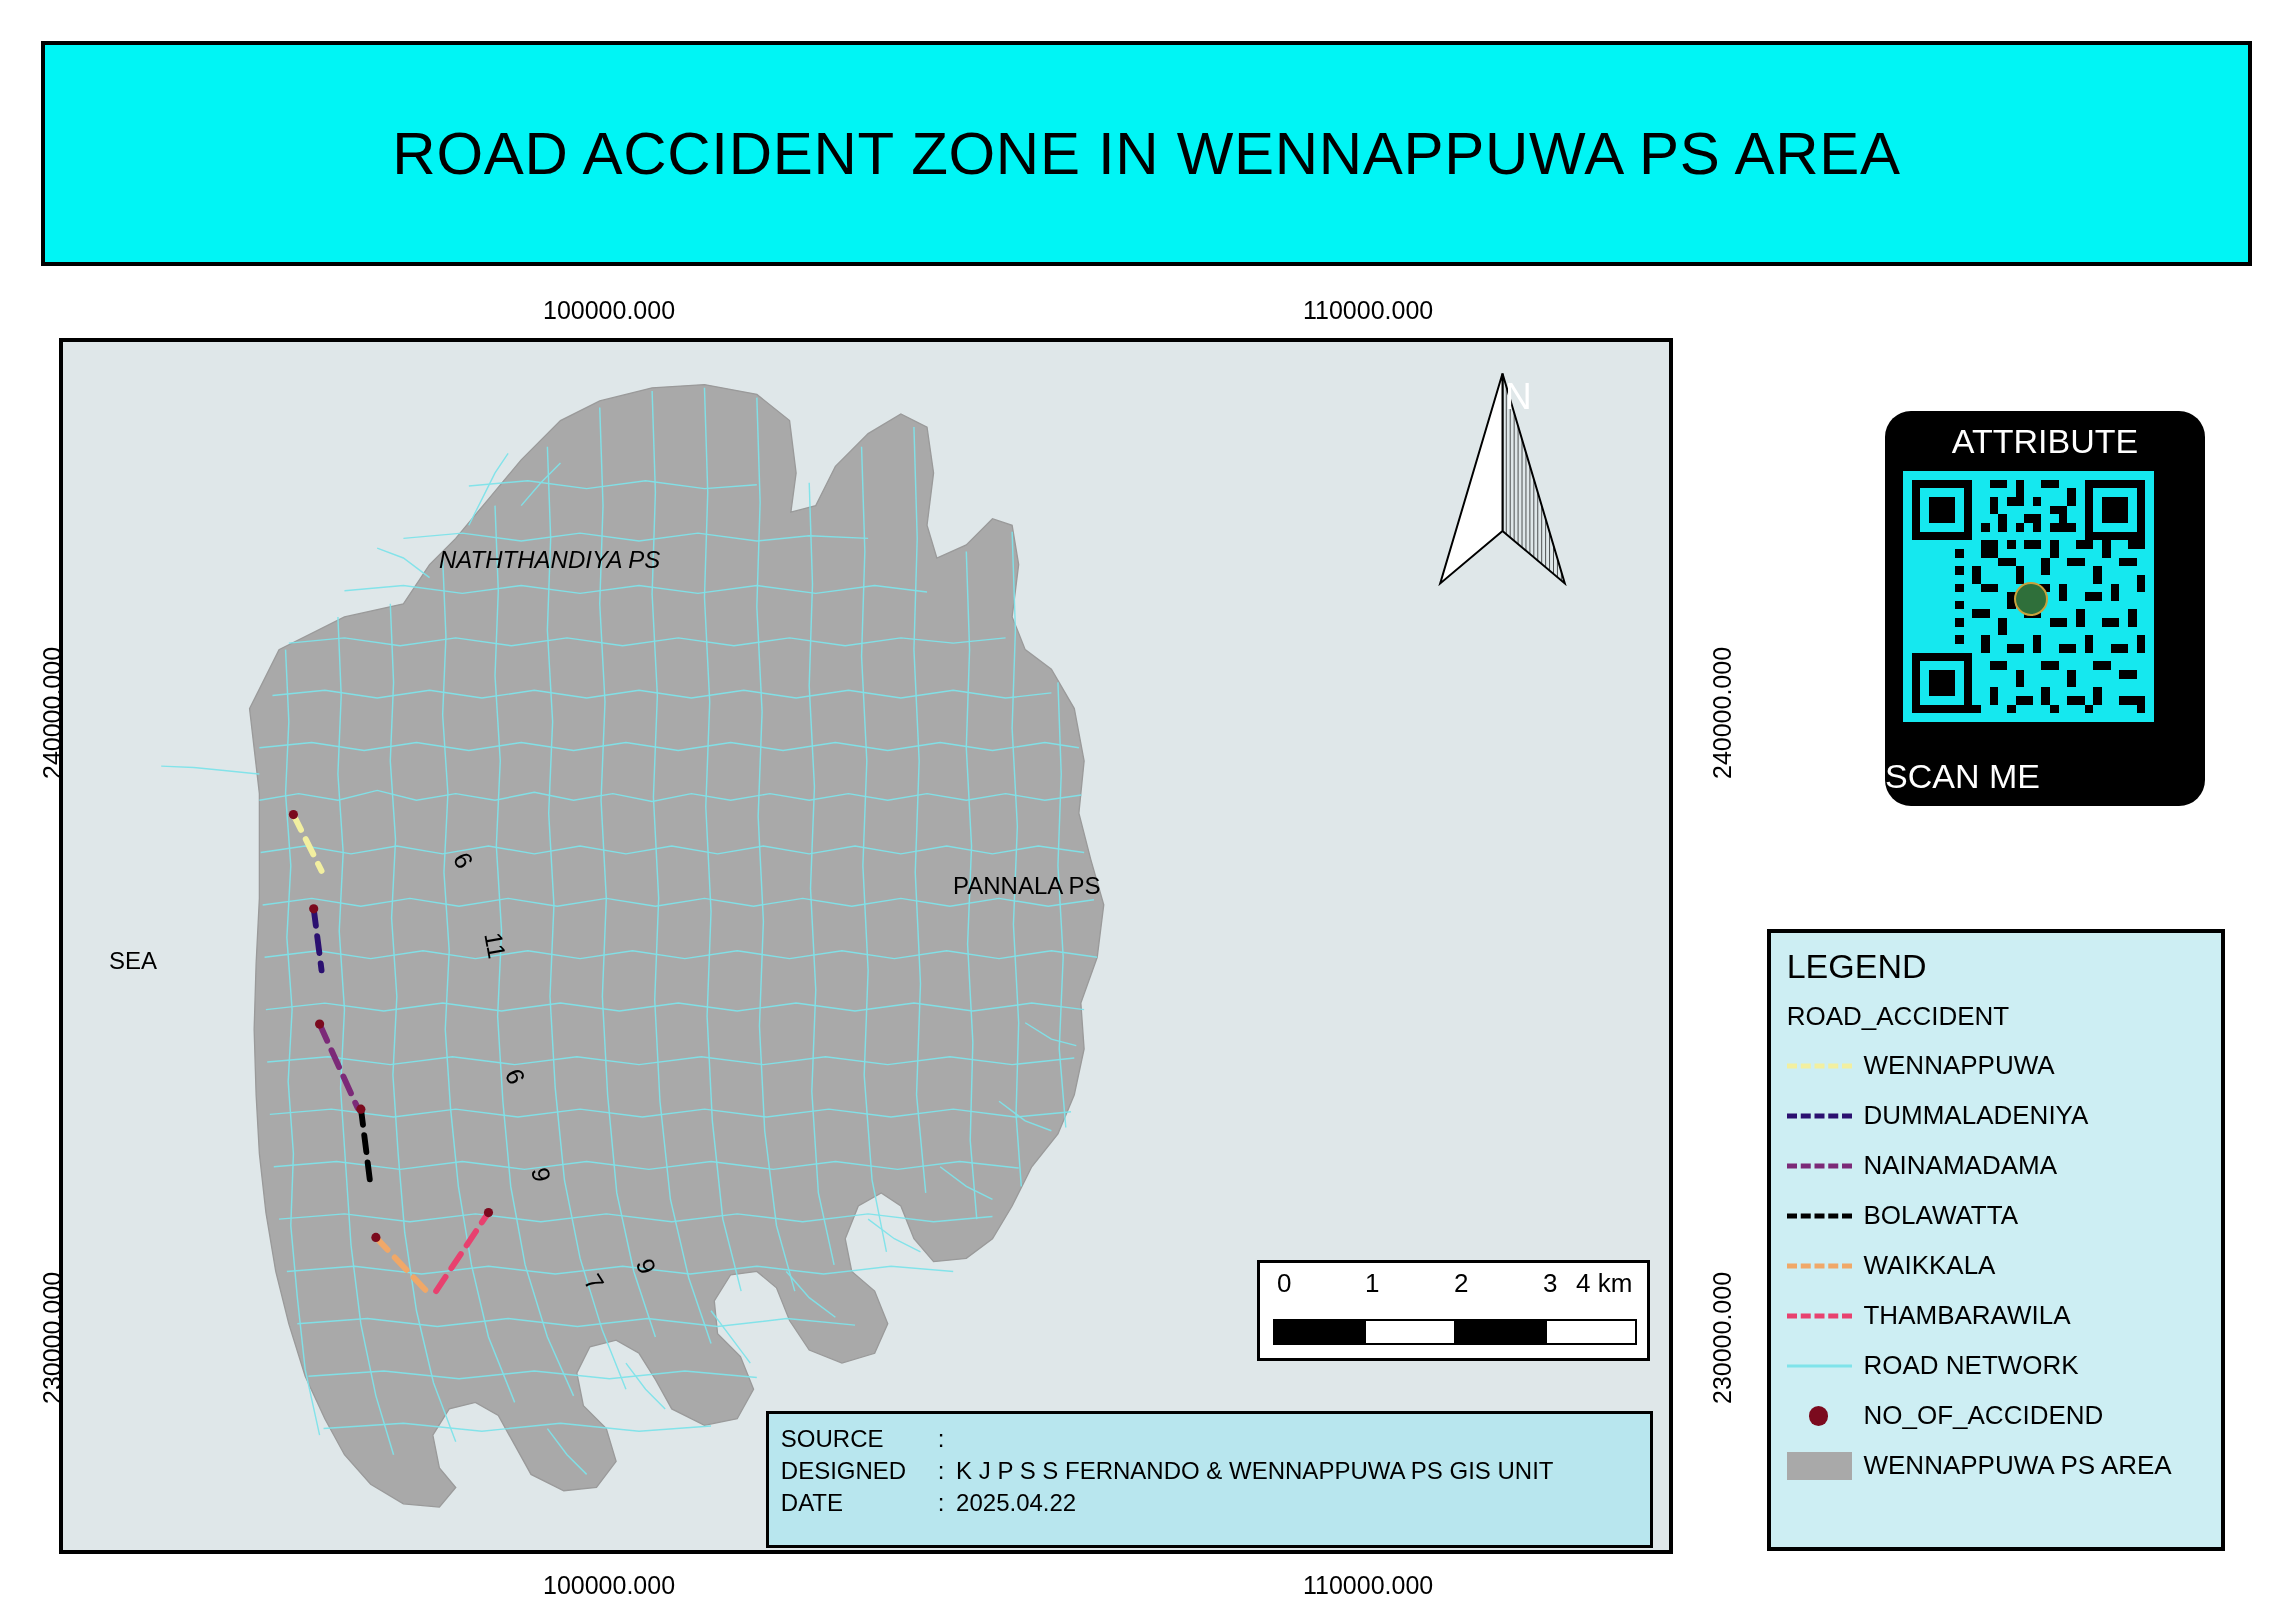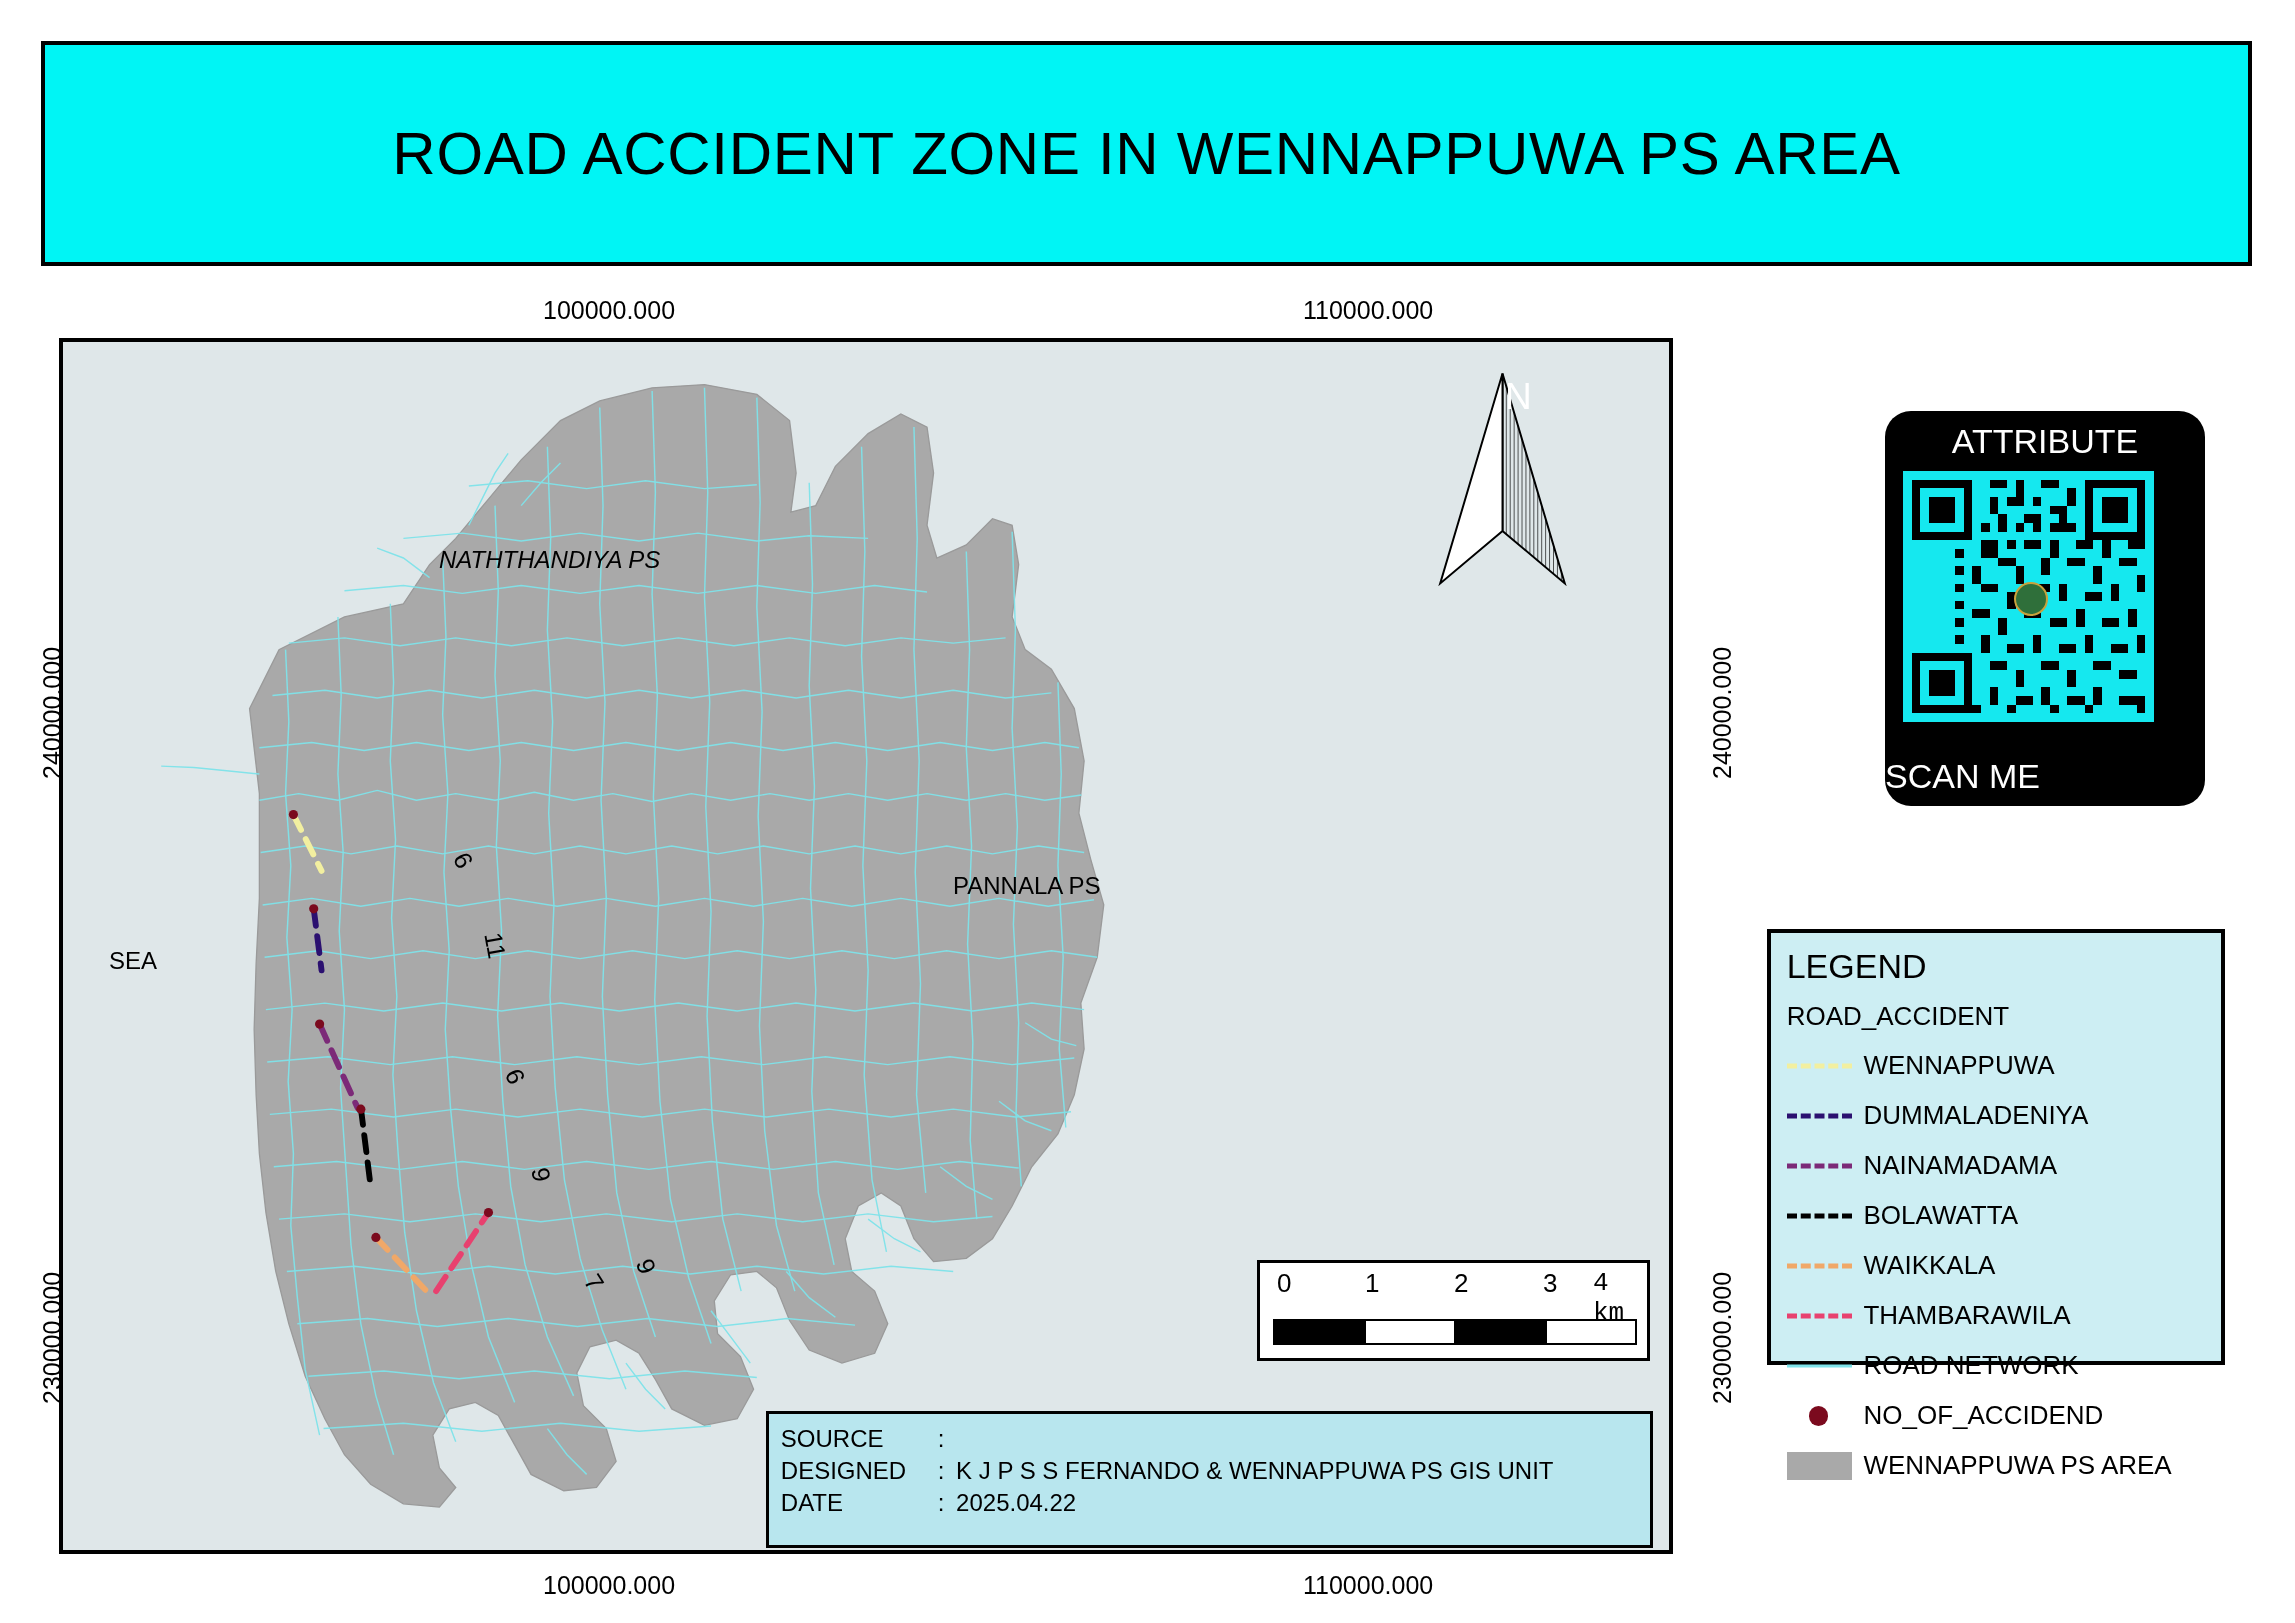--- a/index.html
+++ b/index.html
@@ -195,21 +195,21 @@
     background: #2f6f3a;
     border: 2px solid #c8a23c;
   }
 
   
   #legend {
     position: absolute;
     left: 1767px;
     top: 929px;
     width: 458px;
-    height: 436px;
+    height: 622px;
     background: #cdeef3;
     border: 4.6px solid #000000;
     box-sizing: border-box;
     padding: 14.4px 15.7px;
   }
   #legend-title {
     font-size: 34px;
     color: #000;
     margin-bottom: 14.4px;
   }
@@ -401,21 +401,21 @@
   <path d="M115 10 L20 330 L115 250 Z" fill="#ffffff" stroke="#000" stroke-width="3"></path>
 </svg>
 <div id="north-letter">N</div>
 
 <div id="scalebar">
   <div id="scalebar-nums">
     <span style="left:17px;">0</span>
     <span style="left:105px;">1</span>
     <span style="left:194px;">2</span>
     <span style="left:283px;">3</span>
-    <span style="left:333px;font-family:Liberation Mono, monospace;">4 km</span>
+    <span style="left:316px;">4 km</span>
   </div>
   <div id="scalebar-bar">
     <div style="background:#000;"></div>
     <div style="background:#fff;"></div>
     <div style="background:#000;"></div>
     <div style="background:#fff;"></div>
   </div>
 </div>
 
 <div id="source-box">

